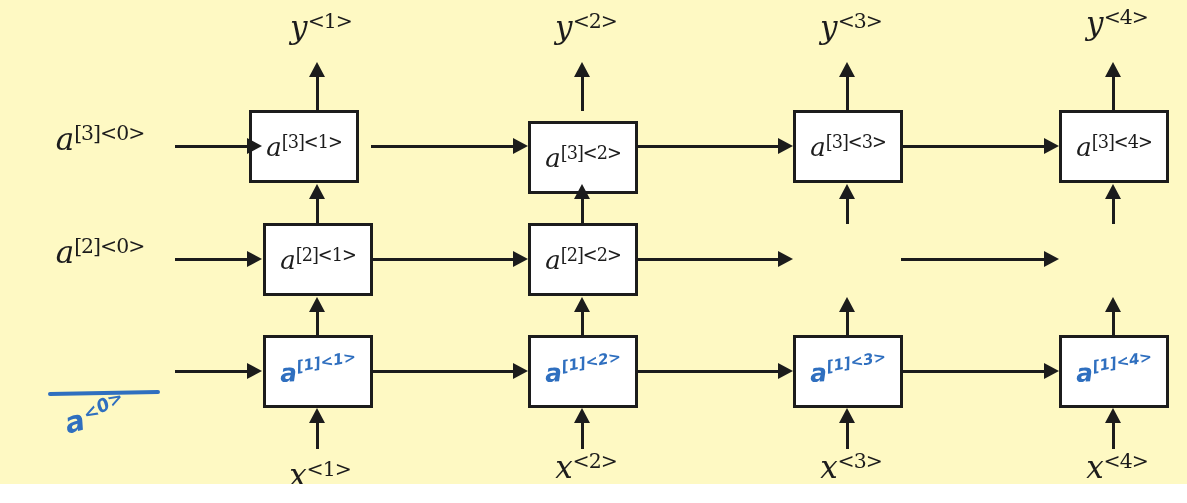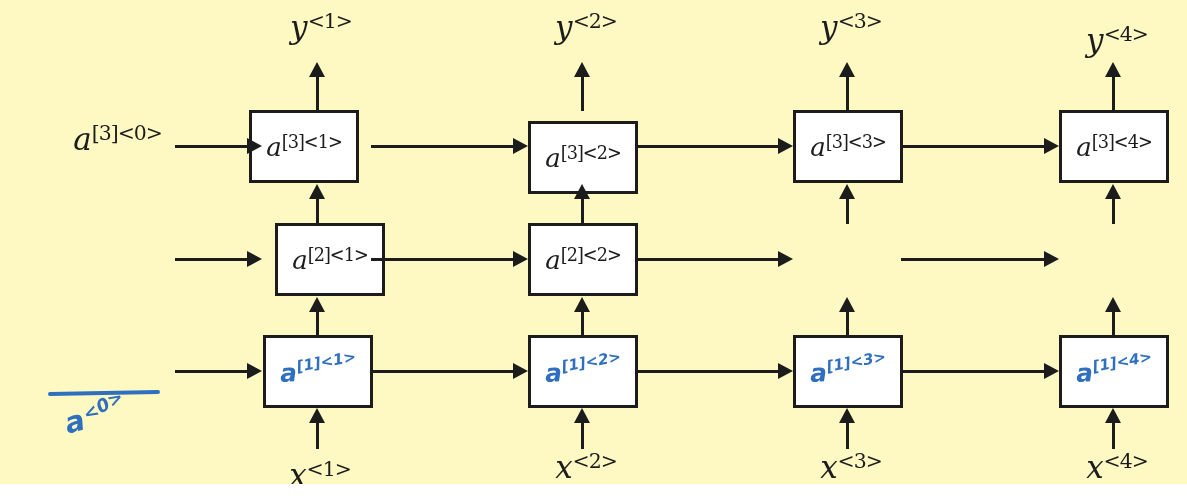--- a/index.html
+++ b/index.html
@@ -5,21 +5,21 @@
   html,body{margin:0;padding:0;background:#ffffff;}
   .canvas{
     position:relative;width:1187px;height:484px;background:#fef9c3;overflow:hidden;
     font-family:"DejaVu Serif",serif;color:#1c1c1c;
   }
   
   .mlabel{position:absolute;font-style:italic;line-height:1;white-space:nowrap;}
   .mlabel .msup{font-style:normal;font-size:0.66em;position:relative;top:-0.5em;letter-spacing:-1px;}
   .big{font-size:31px;}
   .top-label,.bottom-label{transform:translateX(-50%);}
-  .left-label{width:124px;text-align:right;}
+  .left-label{width:124px;text-align:center;}
   
   .box{
     position:absolute;width:110px;height:73px;box-sizing:border-box;
     border:3px solid #1c1c1c;background:#ffffff;
     display:flex;align-items:center;justify-content:center;
   }
   .box .cell{font-style:italic;font-size:26px;line-height:1;white-space:nowrap;}
   .box .cell .msup{font-style:normal;font-size:0.68em;position:relative;top:-0.45em;letter-spacing:-1px;}
   
   .hand{font-family:"DejaVu Sans",sans-serif;font-style:italic;font-weight:600;color:#2f6fbf;}
@@ -37,46 +37,47 @@
   .ah-up{position:absolute;width:0;height:0;border-left:8px solid transparent;border-right:8px solid transparent;border-bottom:15px solid #1c1c1c;}
 </style>
 </head>
 <body>
 
 <div class="canvas">
 
   <div class="mlabel big top-label" style="left:321px;top:12px"><span>y</span><span class="msup">&lt;1&gt;</span></div>
   <div class="mlabel big top-label" style="left:586px;top:12px"><span>y</span><span class="msup">&lt;2&gt;</span></div>
   <div class="mlabel big top-label" style="left:851px;top:12px"><span>y</span><span class="msup">&lt;3&gt;</span></div>
-  <div class="mlabel big top-label" style="left:1117px;top:25px"><span>y</span><span class="msup">&lt;4&gt;</span></div>
+  <div class="mlabel big top-label" style="left:1117px;top:8px"><span>y</span><span class="msup">&lt;4&gt;</span></div>
 
   <div class="mlabel big bottom-label" style="left:320px;top:460px"><span>x</span><span class="msup">&lt;1&gt;</span></div>
   <div class="mlabel big bottom-label" style="left:586px;top:452px"><span>x</span><span class="msup">&lt;2&gt;</span></div>
   <div class="mlabel big bottom-label" style="left:851px;top:452px"><span>x</span><span class="msup">&lt;3&gt;</span></div>
   <div class="mlabel big bottom-label" style="left:1117px;top:452px"><span>x</span><span class="msup">&lt;4&gt;</span></div>
 
   <div class="mlabel big left-label" style="left:38px;top:124px"><span>a</span><span class="msup">[3]&lt;0&gt;</span></div>
+  <div class="mlabel big left-label" style="left:38px;top:237px"><span>a</span><span class="msup">[2]&lt;0&gt;</span></div>
 
   <div class="blue-underline"></div>
   <div class="annotation hand"><span class="hbase">a</span><span class="hsup">&lt;0&gt;</span></div>
 
   <div class="box" style="left:249px;top:110px">
       <span class="cell"><span>a</span><span class="msup">[3]&lt;1&gt;</span></span>
     </div>
   <div class="box" style="left:528px;top:121px">
       <span class="cell"><span>a</span><span class="msup">[3]&lt;2&gt;</span></span>
     </div>
   <div class="box" style="left:793px;top:110px">
       <span class="cell"><span>a</span><span class="msup">[3]&lt;3&gt;</span></span>
     </div>
   <div class="box" style="left:1059px;top:110px">
       <span class="cell"><span>a</span><span class="msup">[3]&lt;4&gt;</span></span>
     </div>
 
-  <div class="box" style="left:275px;top:223px">
+  <div class="box" style="left:263px;top:223px">
       <span class="cell"><span>a</span><span class="msup">[2]&lt;1&gt;</span></span>
     </div>
   <div class="box" style="left:528px;top:223px">
       <span class="cell"><span>a</span><span class="msup">[2]&lt;2&gt;</span></span>
     </div>
 
   <div class="box" style="left:263px;top:335px">
       <span class="cell-hand hand"><span class="hbase">a</span><span class="hsup">[1]&lt;1&gt;</span></span>
     </div>
   <div class="box" style="left:528px;top:335px">

